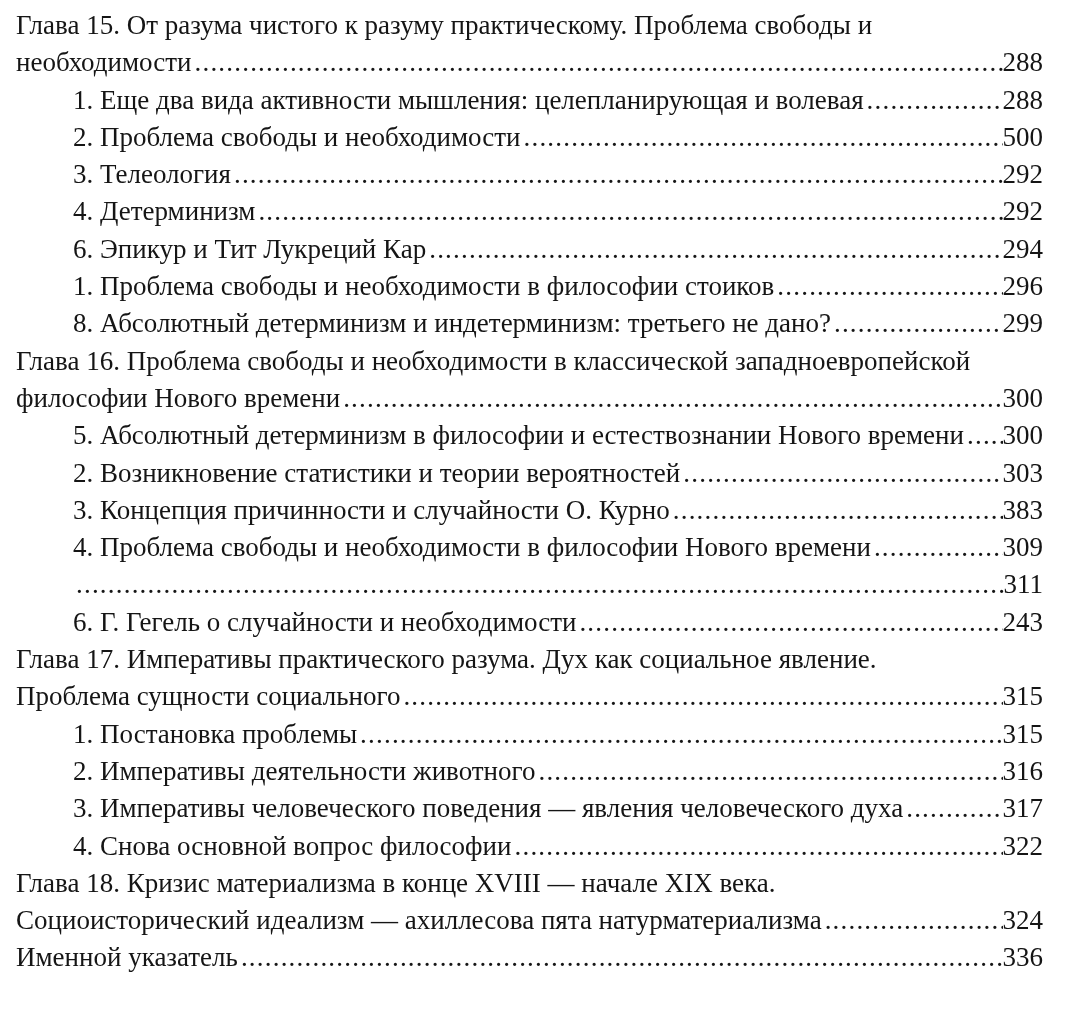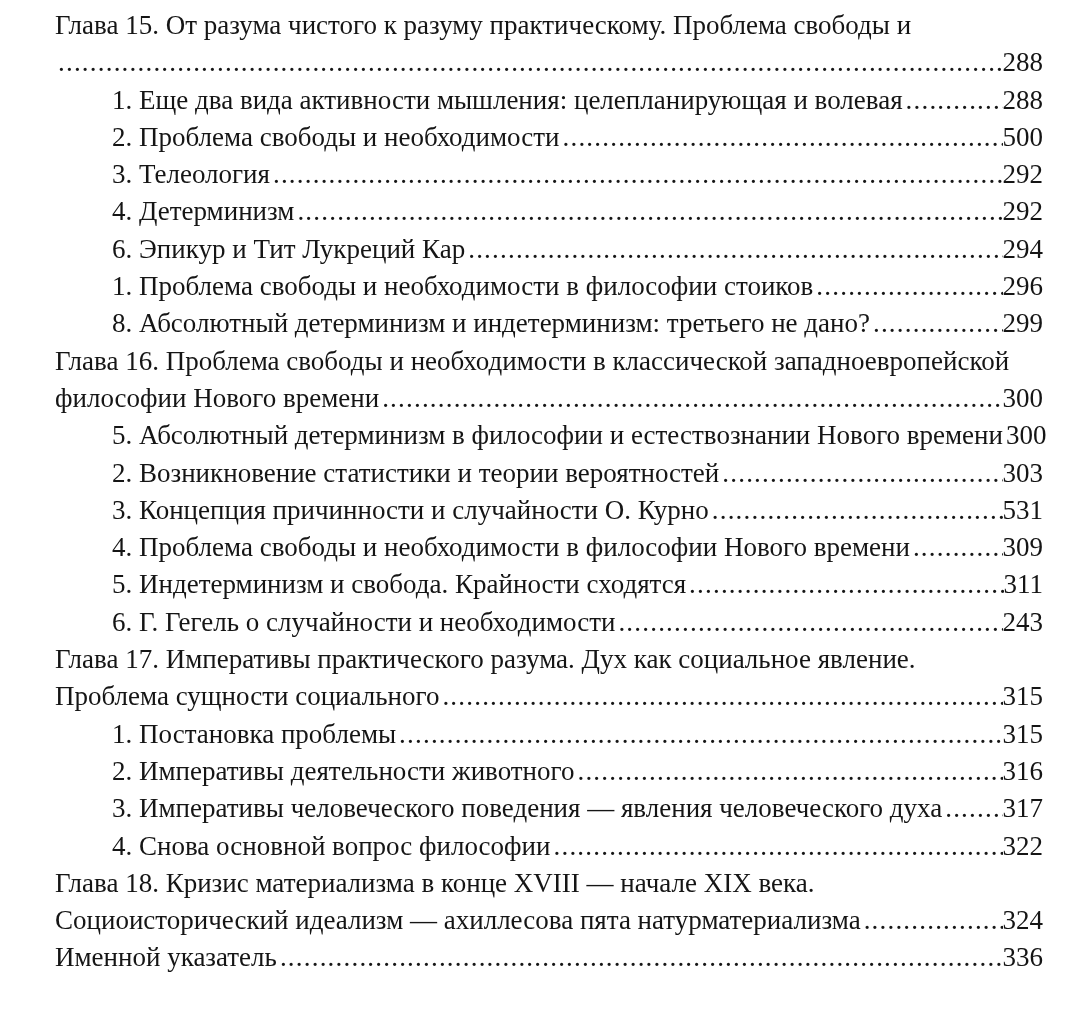--- a/index.html
+++ b/index.html
@@ -7,21 +7,21 @@
     padding: 0;
     background: #ffffff;
     width: 1080px;
     height: 1016px;
     overflow: hidden;
   }
   .page {
     box-sizing: border-box;
     width: 1080px;
     height: 1016px;
-    padding: 7px 37px 0 55px;
+    padding: 7px 37px 0 16px;
     font-family: "Liberation Serif", "DejaVu Serif", serif;
     font-size: 27px;
     color: #151515;
     background: #ffffff;
   }
   .toc-line {
     display: flex;
     align-items: baseline;
     line-height: 37.3px;
     white-space: nowrap;
@@ -52,20 +52,21 @@
 </head>
 <body>
 
 <div class="page">
 
   <div class="toc-line chapter">
     <span class="txt">Глава 15. От разума чистого к разуму практическому. Проблема свободы и</span>
   </div>
 
   <div class="toc-line chapter">
+    <span class="txt">необходимости</span>
     <span class="dots"></span>
     <span class="pg">288</span>
   </div>
 
   <div class="toc-line item">
     <span class="txt">1. Еще два вида активности мышления: целепланирующая и волевая</span>
     <span class="dots"></span>
     <span class="pg">288</span>
   </div>
 
@@ -124,31 +125,30 @@
 
   <div class="toc-line item">
     <span class="txt">2. Возникновение статистики и теории вероятностей</span>
     <span class="dots"></span>
     <span class="pg">303</span>
   </div>
 
   <div class="toc-line item">
     <span class="txt">3. Концепция причинности и случайности О. Курно</span>
     <span class="dots"></span>
-    <span class="pg">531</span>
+    <span class="pg">383</span>
   </div>
 
   <div class="toc-line item">
     <span class="txt">4. Проблема свободы и необходимости в философии Нового времени</span>
     <span class="dots"></span>
     <span class="pg">309</span>
   </div>
 
   <div class="toc-line item">
-    <span class="txt">5. Индетерминизм и свобода. Крайности сходятся</span>
     <span class="dots"></span>
     <span class="pg">311</span>
   </div>
 
   <div class="toc-line item">
     <span class="txt">6. Г. Гегель о случайности и необходимости</span>
     <span class="dots"></span>
     <span class="pg">243</span>
   </div>
 

